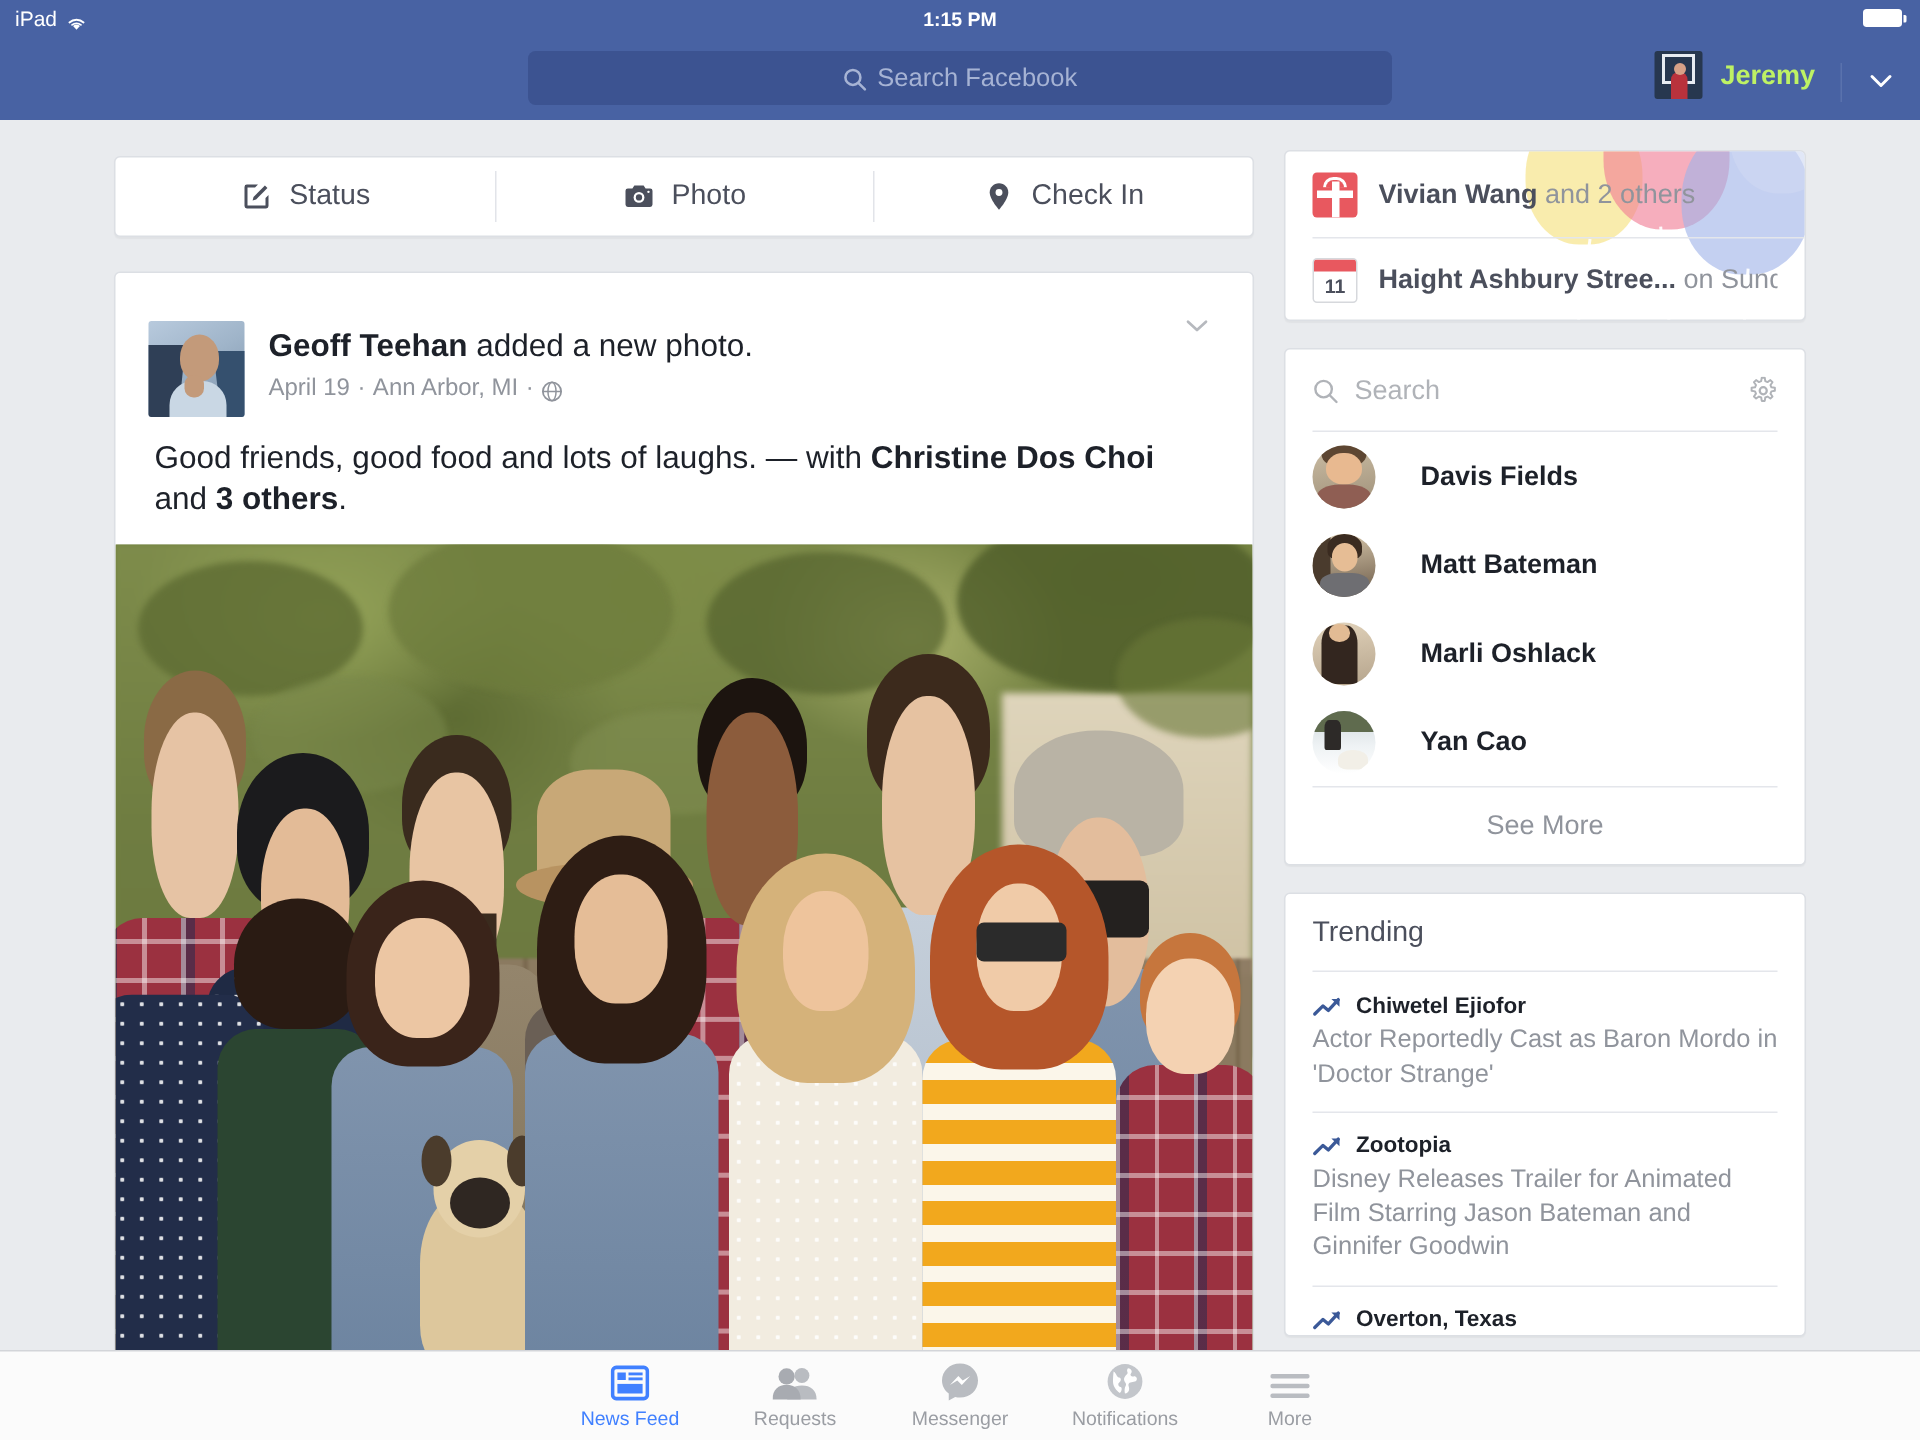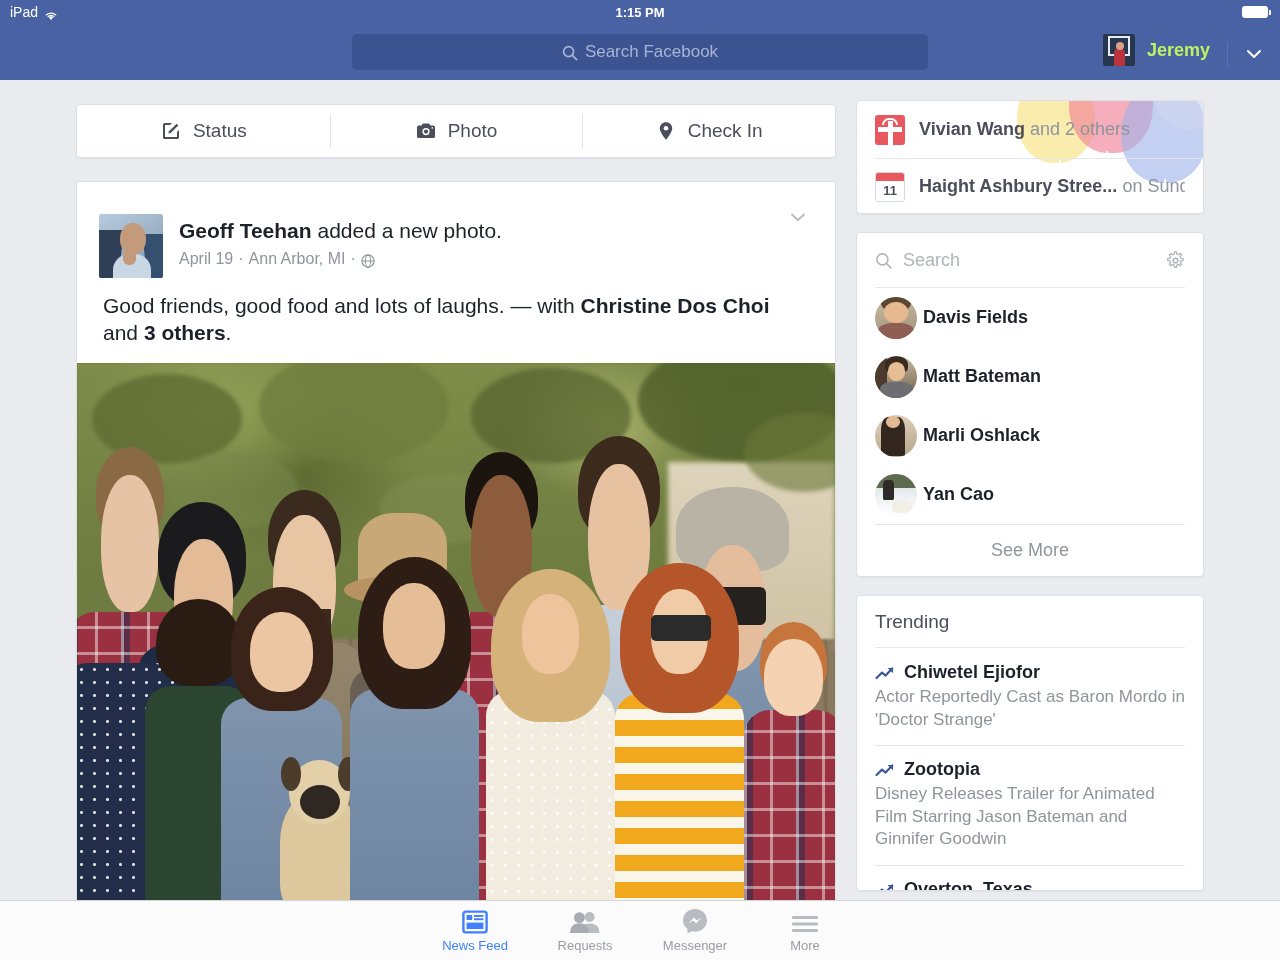--- a/index.html
+++ b/index.html
@@ -227,21 +227,21 @@
 
   .contacts-card { margin-top: 18px; }
   .contacts-search {
     position: relative; height: 55px; display: flex; align-items: center; padding: 0 18px; gap: 10px;
   }
   .contacts-search::after {
     content: ''; position: absolute; left: 18px; right: 18px; bottom: 0; height: 1px; background: #e4e6eb;
   }
   .cs-text { font-size: 18px; color: #b0b3b8; flex: 1; }
   .gear-icon { width: 19px; height: 19px; cursor: pointer; }
-  .contact-row { display: flex; align-items: center; height: 59px; padding: 0 18px; gap: 6px; cursor: pointer; }
+  .contact-row { display: flex; align-items: center; height: 59px; padding: 0 18px; gap: 30px; cursor: pointer; }
   .contact-avatar { width: 42px; height: 42px; border-radius: 50%; overflow: hidden; position: relative; flex: none; }
   .contact-name { font-size: 18px; color: #1d2129; font-weight: bold; }
   .see-more {
     position: relative; height: 52px; display: flex; align-items: center; justify-content: center;
     font-size: 18px; color: #90949c; cursor: pointer;
   }
   .see-more::before {
     content: ''; position: absolute; left: 18px; right: 18px; top: 0; height: 1px; background: #e4e6eb;
   }
 
@@ -252,21 +252,21 @@
   }
   .trending-title::after {
     content: ''; position: absolute; left: 18px; right: 18px; bottom: 0; height: 1px; background: #e4e6eb;
   }
   .trend-item { position: relative; padding: 14px 18px 14px 18px; cursor: pointer; }
   .trend-item + .trend-item::before {
     content: ''; position: absolute; left: 18px; right: 18px; top: 0; height: 1px; background: #e4e6eb;
   }
   .trend-head { display: flex; align-items: center; gap: 9px; }
   .trend-arrow { width: 20px; height: 16px; flex: none; }
-  .trend-name { font-size: 18px; font-weight: bold; color: #1d2129; }
+  .trend-name { font-size: 15px; font-weight: bold; color: #1d2129; }
   .trend-desc { font-size: 17px; color: #90949c; line-height: 1.33; margin-top: 3px; }
 
   
   .tab-bar {
     position: absolute; bottom: 0; left: 0; width: 1280px; height: 60px;
     background: #fbfbfb; border-top: 1px solid #d3d5d9;
     display: flex; align-items: center;
   }
   .tab-strip { display: flex; margin: 0 auto; padding-left: 0; }
   .tab {
@@ -658,20 +658,30 @@
     <div class="tab">
       <span class="tab-ico">
         <svg viewBox="0 0 26 26" width="26" height="26">
           <path d="M13 1 C6.2 1 1 6 1 12.3 C1 15.8 2.7 19 5.5 21 L5.5 25.6 L9.8 23.3 C10.8 23.6 11.9 23.7 13 23.7 C19.8 23.7 25 18.7 25 12.3 C25 6 19.8 1 13 1 Z" fill="#b9bcc1"></path>
           <path d="M6.3 15.4 L11.9 9.4 L14.8 12.4 L19.8 9.3 L14.2 15.3 L11.2 12.4 Z" fill="#ffffff"></path>
         </svg>
       </span>
       <span class="tab-label">Messenger</span>
     </div>
 
+    <div class="tab">
+      <span class="tab-ico">
+        <svg viewBox="0 0 26 26" width="26" height="26">
+          <circle cx="13" cy="13" r="11.6" fill="#c3c6cb"></circle>
+          <path d="M5.4 6.4 C7.6 7.8 7.2 10 9 10.4 C10.8 10.8 10.4 12.8 9.2 13.6 C8 14.4 8.6 16.2 10 16.6 C11.4 17 10.8 19.4 9.6 20.6 C7 19 5 16.2 5 13 C5 10.6 5.2 8.2 5.4 6.4 Z" fill="#ffffff"></path>
+          <path d="M15 4.2 C17.6 4.6 18 6.6 17 7.6 C16 8.6 17.4 10 18.8 9.6 C20.2 9.2 21.6 11 20.6 12.4 C19.6 13.8 16.6 13 15.6 14.4 C14.6 15.8 16.4 17 15.6 19 C14.8 21 13 21 13 21 C13 21 12.2 18 13.4 16 C14.6 14 12 13.4 12.4 11 C12.8 8.6 15.4 8.2 14.6 6.6 C14.2 5.8 14.4 4.8 15 4.2 Z" fill="#ffffff"></path>
+        </svg>
+      </span>
+      <span class="tab-label">Notifications</span>
+    </div>
 
     <div class="tab">
       <span class="tab-ico">
         <svg viewBox="0 0 28 20" width="28" height="20">
           <rect x="1" y="2" width="26" height="3" rx="1.2" fill="#b9bcc1"></rect>
           <rect x="1" y="8.5" width="26" height="3" rx="1.2" fill="#b9bcc1"></rect>
           <rect x="1" y="15" width="26" height="3" rx="1.2" fill="#b9bcc1"></rect>
         </svg>
       </span>
       <span class="tab-label">More</span>

